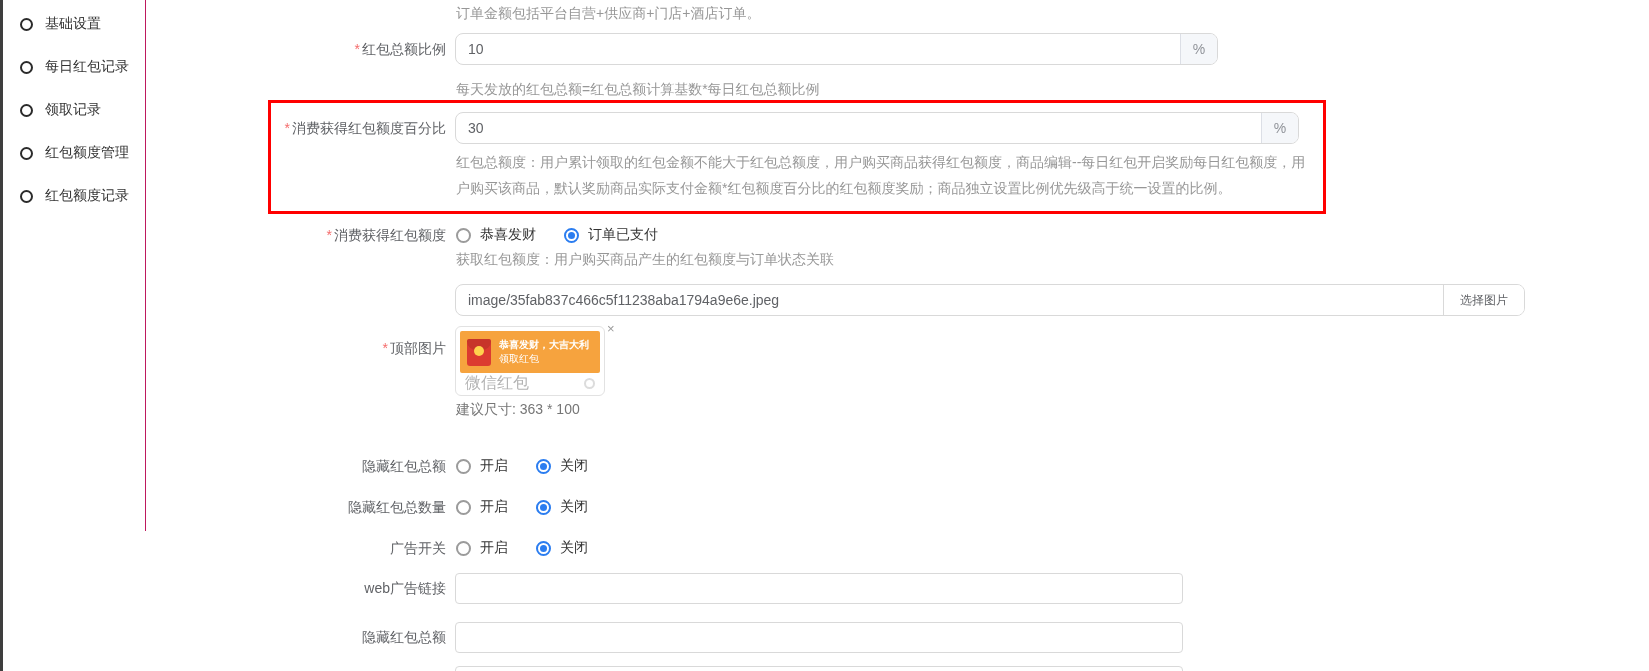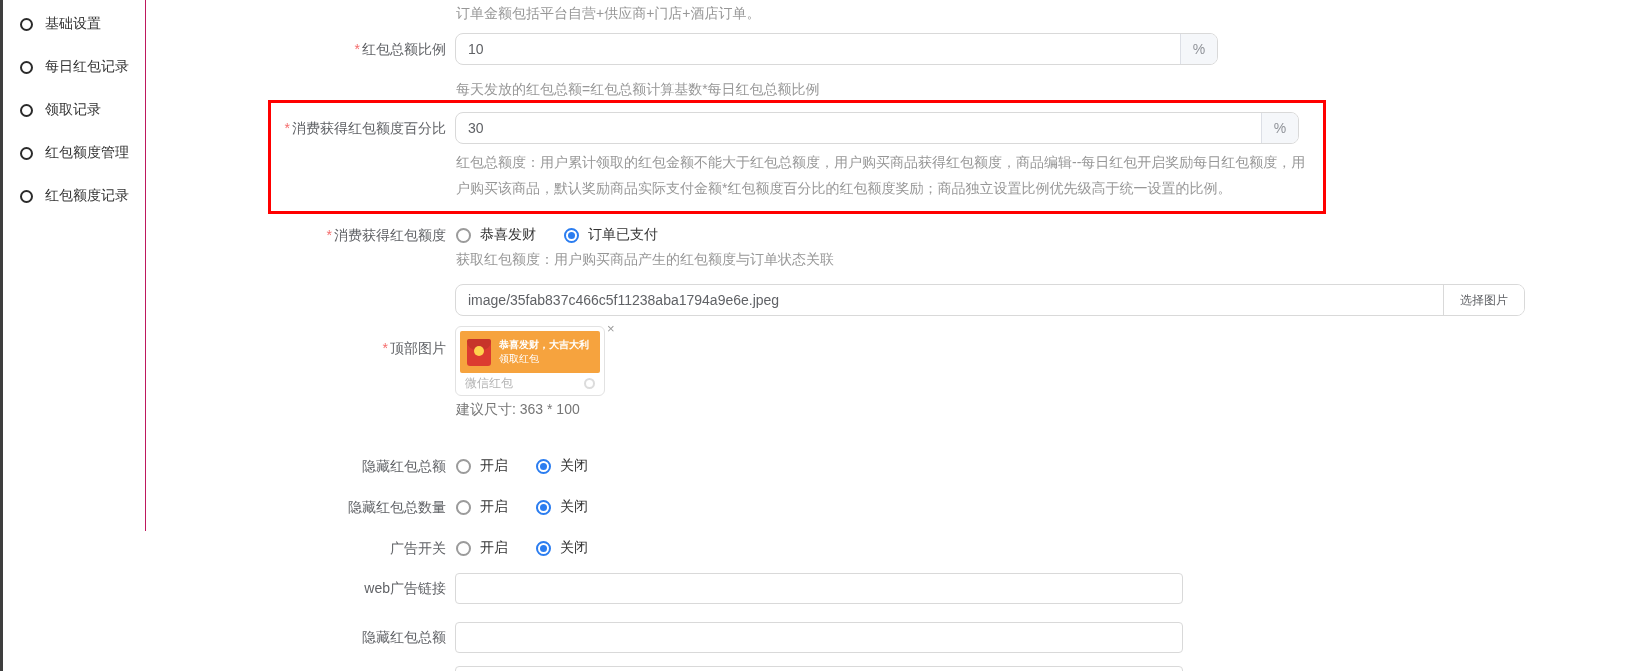--- a/index.html
+++ b/index.html
@@ -35,21 +35,21 @@
   .red-box{position:absolute;left:268px;top:100px;width:1058px;height:114px;border:3px solid var(--highlight,#ff0000);box-sizing:border-box;z-index:9;pointer-events:none;}
   
   .preview{position:absolute;left:455px;top:326px;width:150px;height:70px;border:1px solid #e2e2e2;border-radius:6px;box-sizing:border-box;background:#fff;padding:4px 4px 0 4px;}
   .banner{height:42px;background:var(--banner-orange,#f6a33e);border-radius:2px;display:flex;align-items:center;padding:0 7px;box-sizing:border-box;}
   .envelope{width:24px;height:27px;background:var(--envelope-red,#dc3b30);border-radius:3px;position:relative;flex:none;}
   .envelope::before{content:"";position:absolute;left:0;top:0;width:100%;height:11px;background:#c7342a;border-radius:3px 3px 50% 50% / 3px 3px 100% 100%;}
   .coin{position:absolute;left:50%;top:7px;transform:translateX(-50%);width:10px;height:10px;background:#ffd24d;border-radius:50%;}
   .banner-text{margin-left:8px;color:#fff;font-size:10px;line-height:14px;white-space:nowrap;overflow:hidden;}
   .bt1{font-weight:700;}
   .pv-footer{height:20px;display:flex;align-items:center;justify-content:space-between;padding:0 5px;}
-  .pv-name{font-size:12px;color:#b3b3b3;}
+  .pv-name{font-size:16px;color:#b3b3b3;}
   .pv-badge{width:11px;height:11px;border:2px solid #dcdcdc;border-radius:50%;box-sizing:border-box;}
   .close-x{position:absolute;left:607px;top:322px;color:#9a9a9a;font-size:13px;line-height:13px;cursor:pointer;}
 </style>
 </head>
 <body>
 
 <div id="app">
 
   <div class="win-edge"></div>
   <div class="sidebar">

